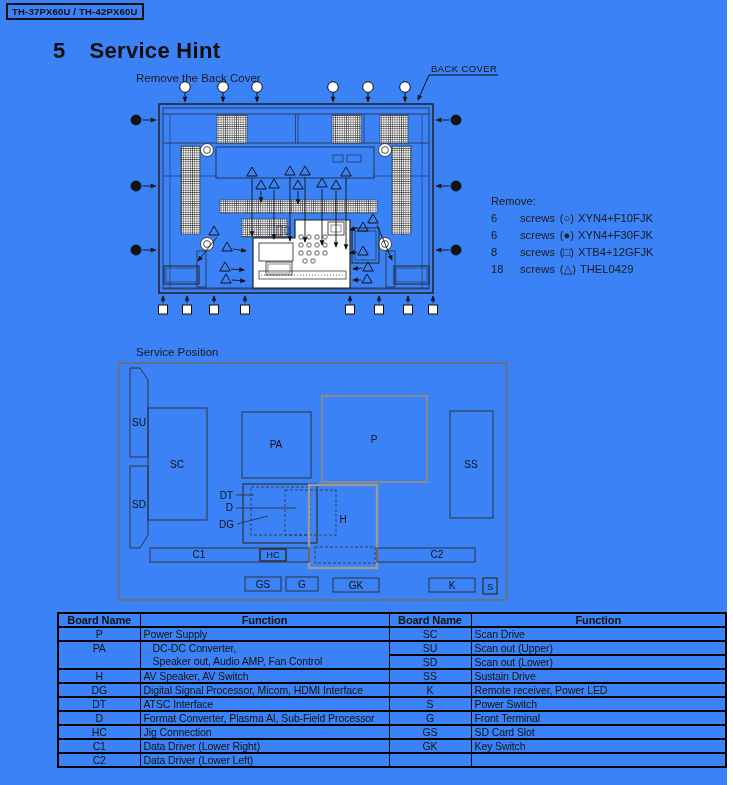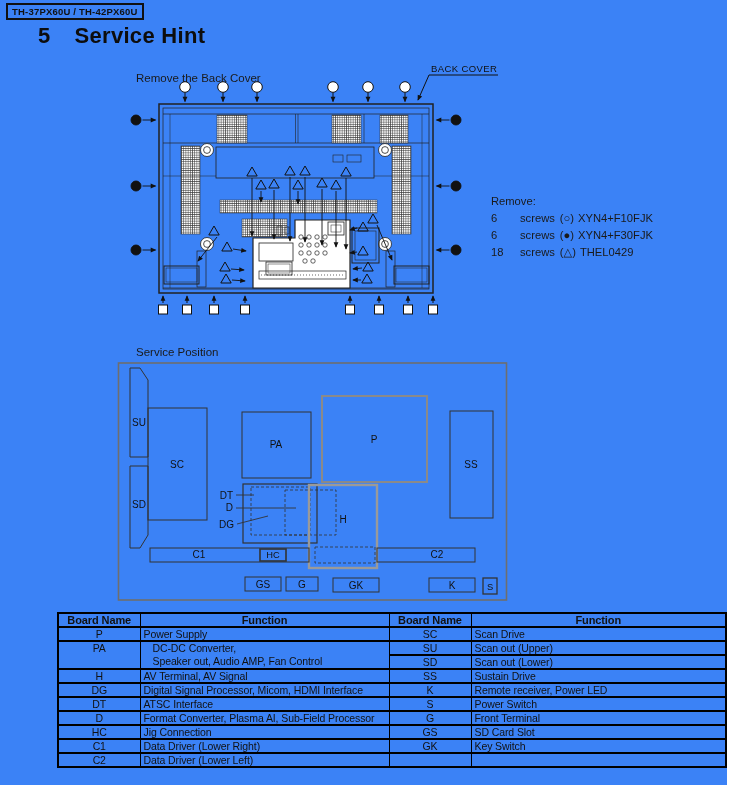--- a/index.html
+++ b/index.html
@@ -6,21 +6,21 @@
   .page {
     position:relative; width:727px; height:785px; background:#3b82f6;
     font-family:"Liberation Sans", sans-serif; color:#111; overflow:hidden;
   }
   .model-badge {
     position:absolute; left:6px; top:3px;
     border:2px solid #111; padding:1px 4px 1px 4px;
     font-size:9.5px; font-weight:bold; letter-spacing:0.2px; color:#111;
   }
   .page-title {
-    position:absolute; left:37px; top:22px; margin:1px;
+    position:absolute; left:37px; top:22px; margin:16px;
     font-size:22px; font-weight:bold; color:#0d0d0d; letter-spacing:0.3px;
   }
   .page-title .sec-num { margin-right:24px; }
   .fig-label { position:absolute; font-size:11.5px; color:#1a1a1a;margin-top:15px; }
   #lbl-back-cover { left:136px; top:57px; }
   #lbl-service-pos { left:136px; top:331px; }
   .remove-list { position:absolute; left:491px; top:193px; font-size:11.2px; line-height:17px; color:#1a1a1a; }
   .screw-line .sc-count { display:inline-block; width:17px; }
   .screw-line .sc-word { margin-right:5px;margin-left:12px; }
   .screw-line .sc-sym { margin-right:4px; }
@@ -257,20 +257,23 @@
 
   <div class="remove-list">
     <div>Remove:</div>
     <div class="screw-line">
       <span class="sc-count">6</span><span class="sc-word">screws</span><span class="sc-sym">(○)</span><span>XYN4+F10FJK</span>
     </div>
     <div class="screw-line">
       <span class="sc-count">6</span><span class="sc-word">screws</span><span class="sc-sym">(●)</span><span>XYN4+F30FJK</span>
     </div>
     <div class="screw-line">
+      <span class="sc-count">8</span><span class="sc-word">screws</span><span class="sc-sym">(□)</span><span>XTB4+12GFJK</span>
+    </div>
+    <div class="screw-line">
       <span class="sc-count">18</span><span class="sc-word">screws</span><span class="sc-sym">(△)</span><span>THEL0429</span>
     </div>
   </div>
 
   <div class="fig-label" id="lbl-service-pos">Service Position</div>
 
   <svg id="servicepos-svg" style="left:116px; top:350px;" width="395" height="255" viewBox="116 350 395 255">
     <rect x="118.5" y="363" width="388" height="237" fill="none" stroke="#6e6e6e" stroke-width="1.6"></rect>
 
     <g fill="none" stroke="#333" stroke-width="1">
@@ -349,21 +352,21 @@
       </td>
       <td class="bn">SU</td>
       <td class="fn">Scan out (Upper)</td>
     </tr>
     <tr>
       <td class="bn">SD</td>
       <td class="fn">Scan out (Lower)</td>
     </tr>
     <tr>
       <td class="bn">H</td>
-      <td class="fn">AV Terminal, AV Signal</td>
+      <td class="fn">AV Speaker, AV Switch</td>
       <td class="bn">SS</td>
       <td class="fn">Sustain Drive</td>
     </tr>
     <tr>
       <td class="bn">DG</td>
       <td class="fn">Digital Signal Processor, Micom, HDMI Interface</td>
       <td class="bn">K</td>
       <td class="fn">Remote receiver, Power LED</td>
     </tr>
     <tr>

